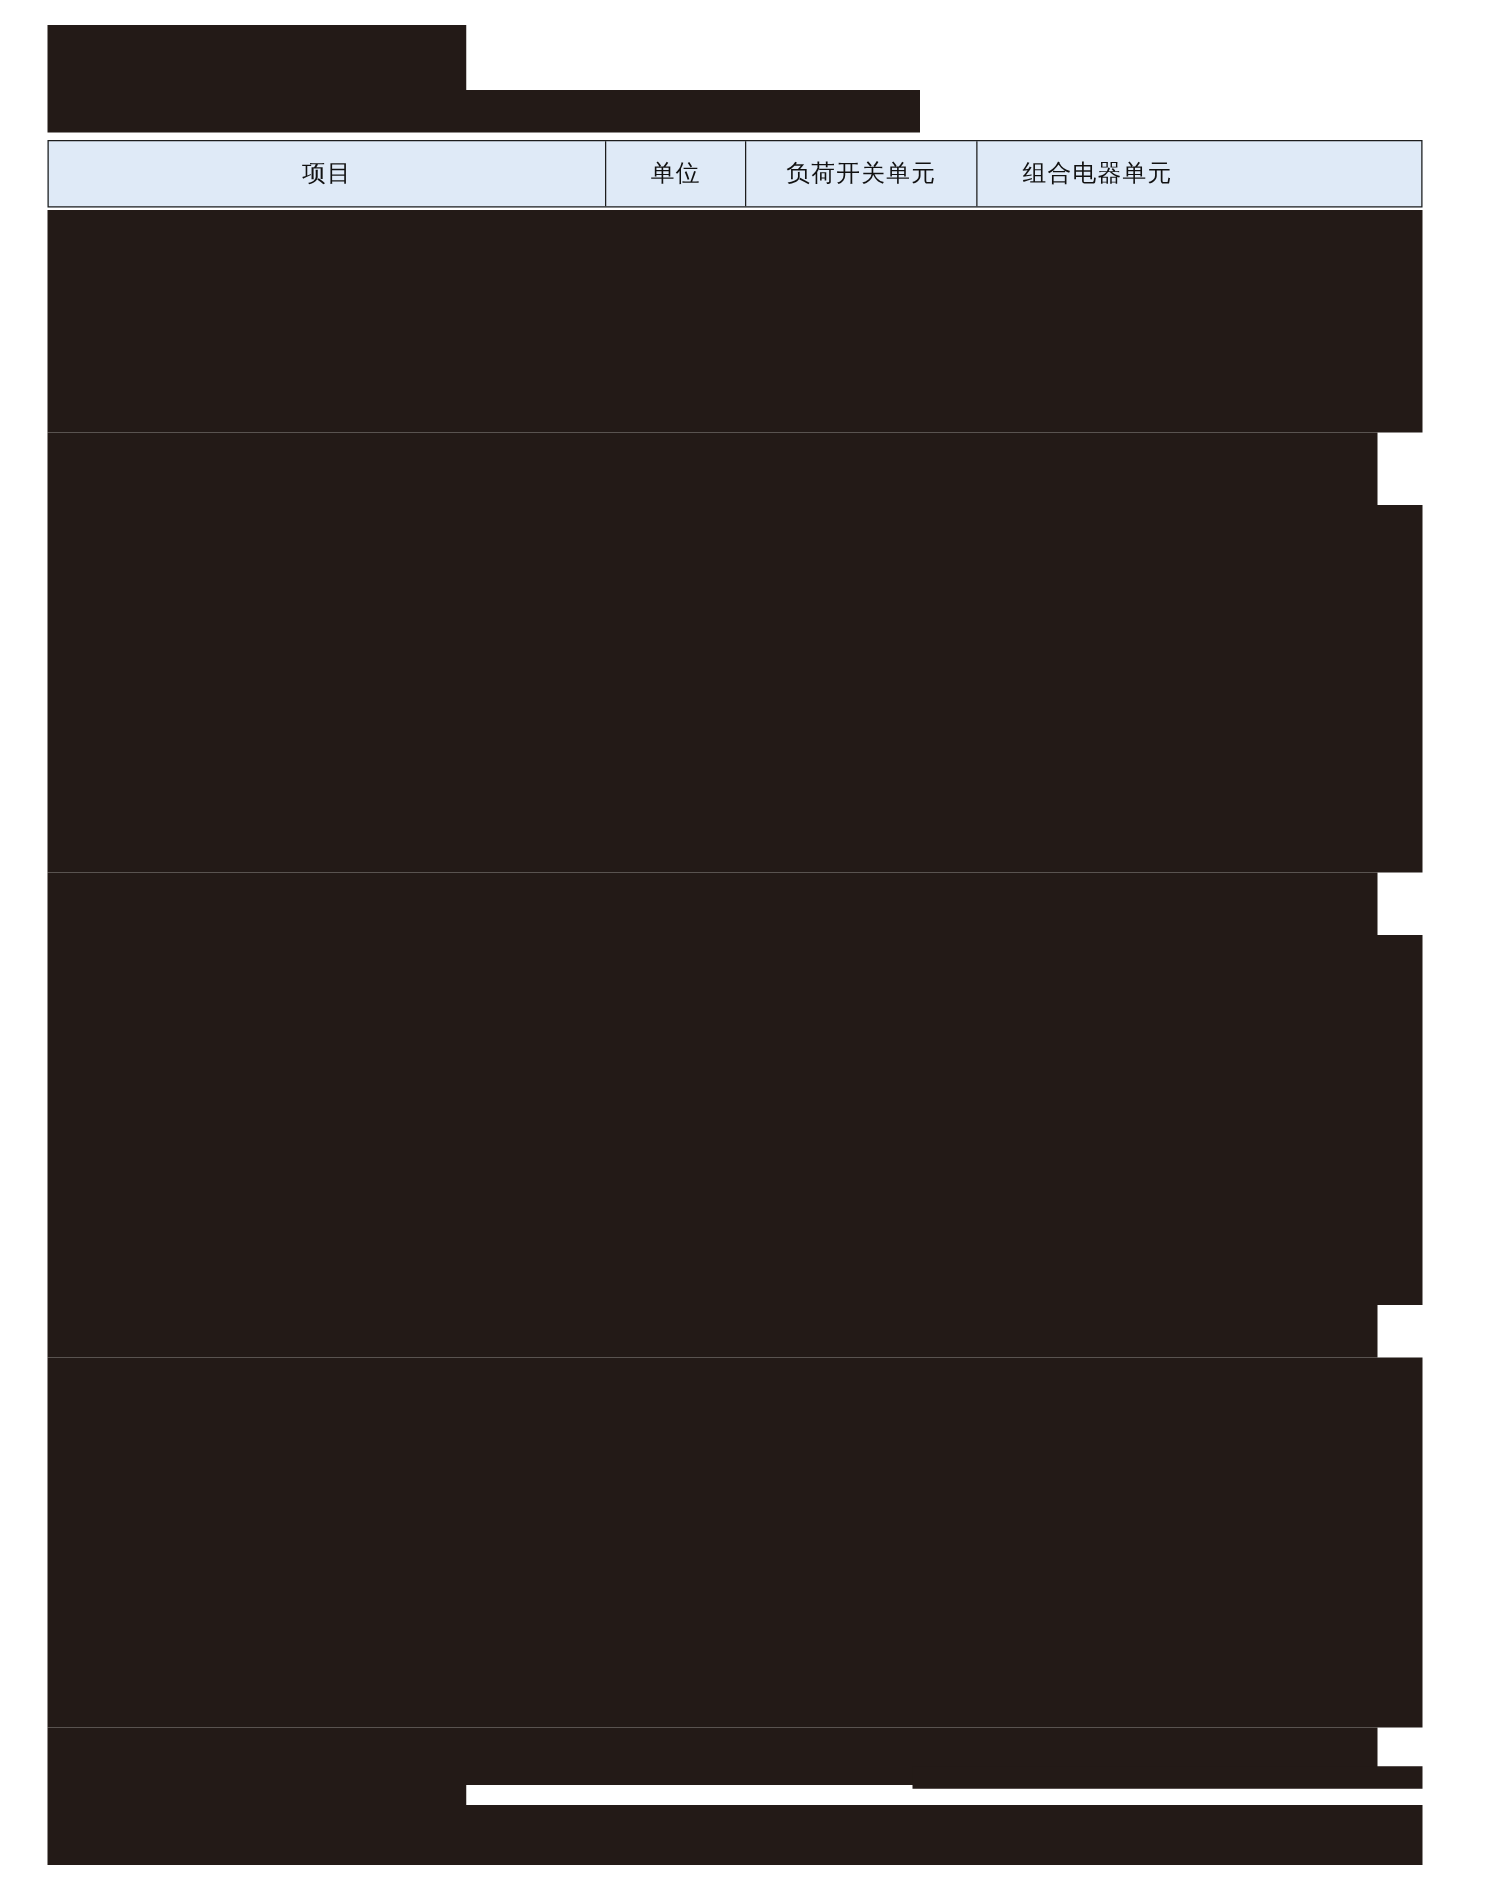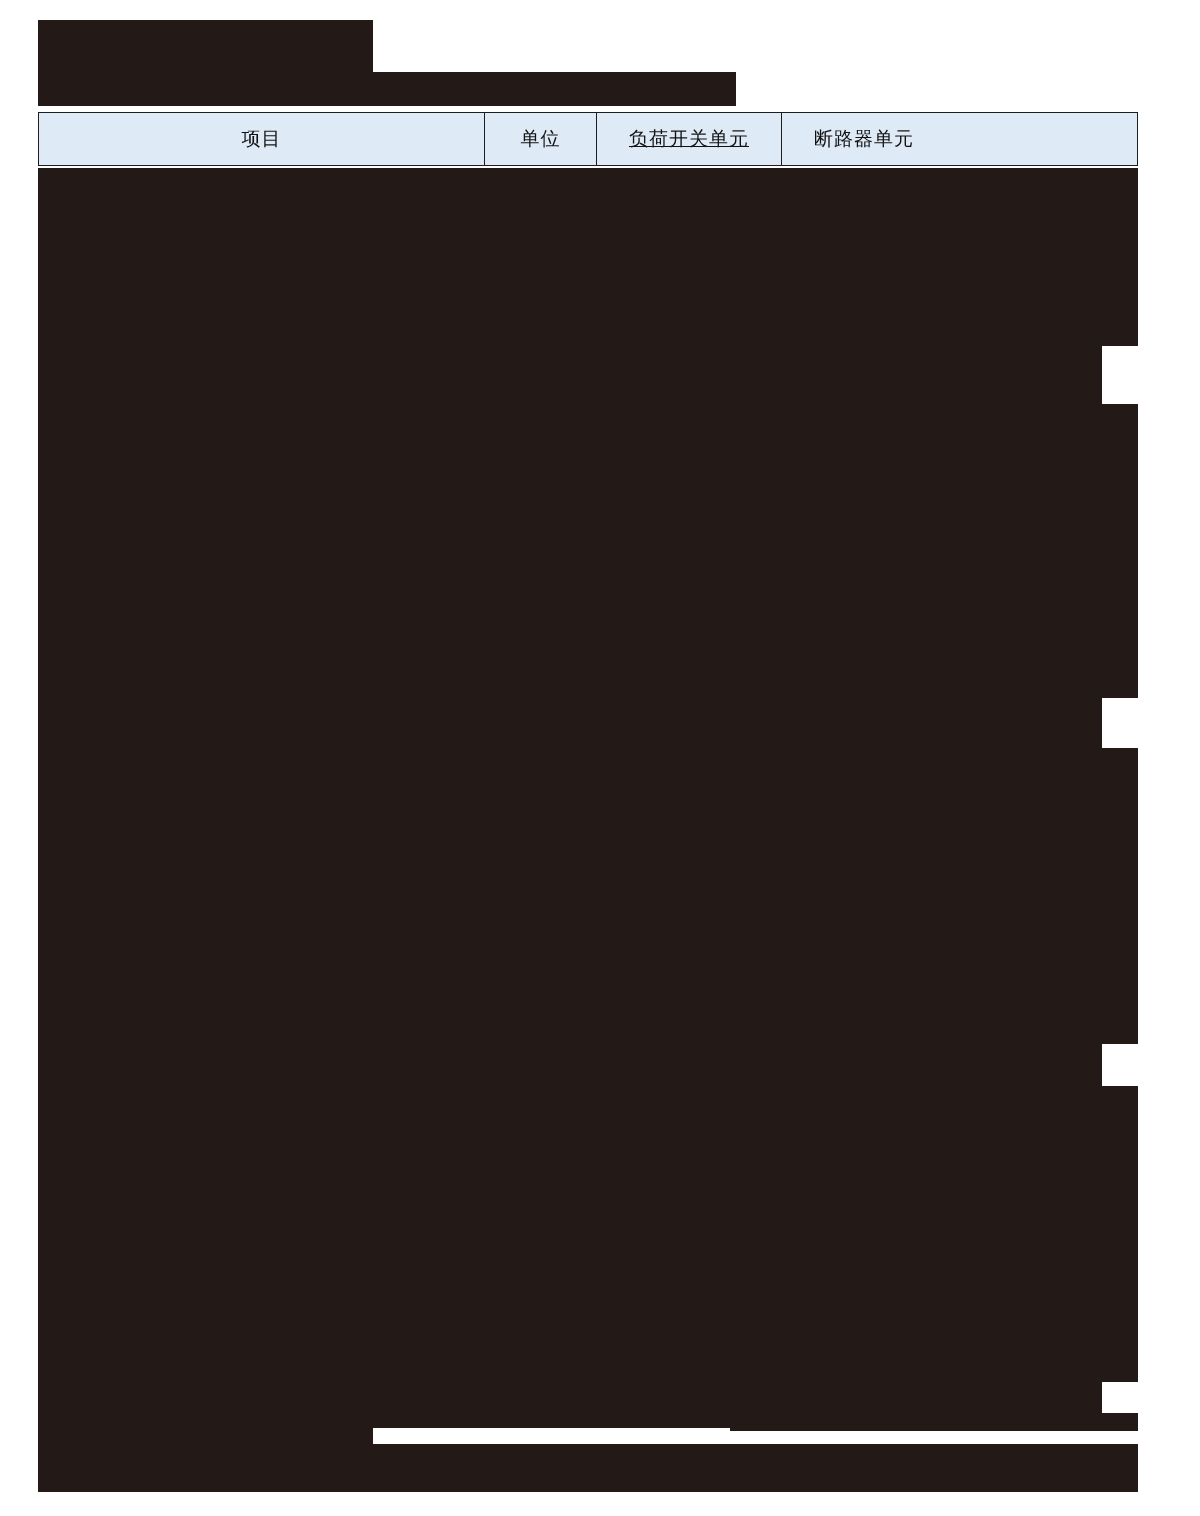--- a/index.html
+++ b/index.html
@@ -52,37 +52,37 @@
     box-sizing: border-box;
     border-right: 1px solid #1d1d1d;
     height: 100%;
     letter-spacing: 1px;
   }
   .th-cell:last-child {
     border-right: none;
   }
   .col-0 { width: 446px; }
   .col-1 { width: 112px; }
-  .col-2 { width: 185px; text-decoration: underline; }
+  .col-2 { width: 185px; }
   .col-3 { width: 192px; }
   .col-4 { width: 164px; }
 </style>
 </head>
 <body>
 
 <div class="page">
 
   <div class="redact" style="left:38px; top:20px; width:335px; height:52px;"></div>
   <div class="redact" style="left:38px; top:72px; width:698px; height:34px;"></div>
 
   <div class="table-header">
     <div class="th-cell col-0">项目</div>
     <div class="th-cell col-1">单位</div>
     <div class="th-cell col-2">负荷开关单元</div>
-    <div class="th-cell col-4">断路器单元</div>
+    <div class="th-cell col-3">组合电器单元</div>
   </div>
 
   <div class="redact" style="left:38px; top:168px; width:1100px; height:178px;"></div>
   <div class="redact" style="left:38px; top:346px; width:1064px; height:58px;"></div>
   <div class="redact" style="left:38px; top:404px; width:1100px; height:294px;"></div>
   <div class="redact" style="left:38px; top:698px; width:1064px; height:50px;"></div>
   <div class="redact" style="left:38px; top:748px; width:1100px; height:296px;"></div>
   <div class="redact" style="left:38px; top:1044px; width:1064px; height:42px;"></div>
   <div class="redact" style="left:38px; top:1086px; width:1100px; height:296px;"></div>
   <div class="redact" style="left:38px; top:1382px; width:1064px; height:46px;"></div>

